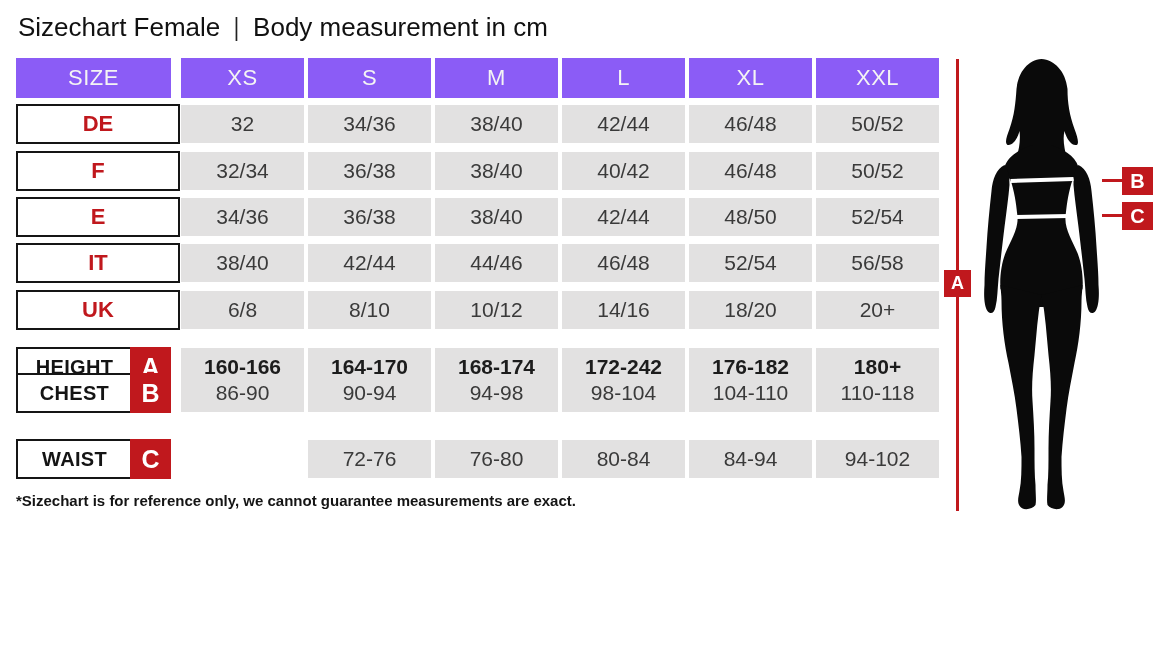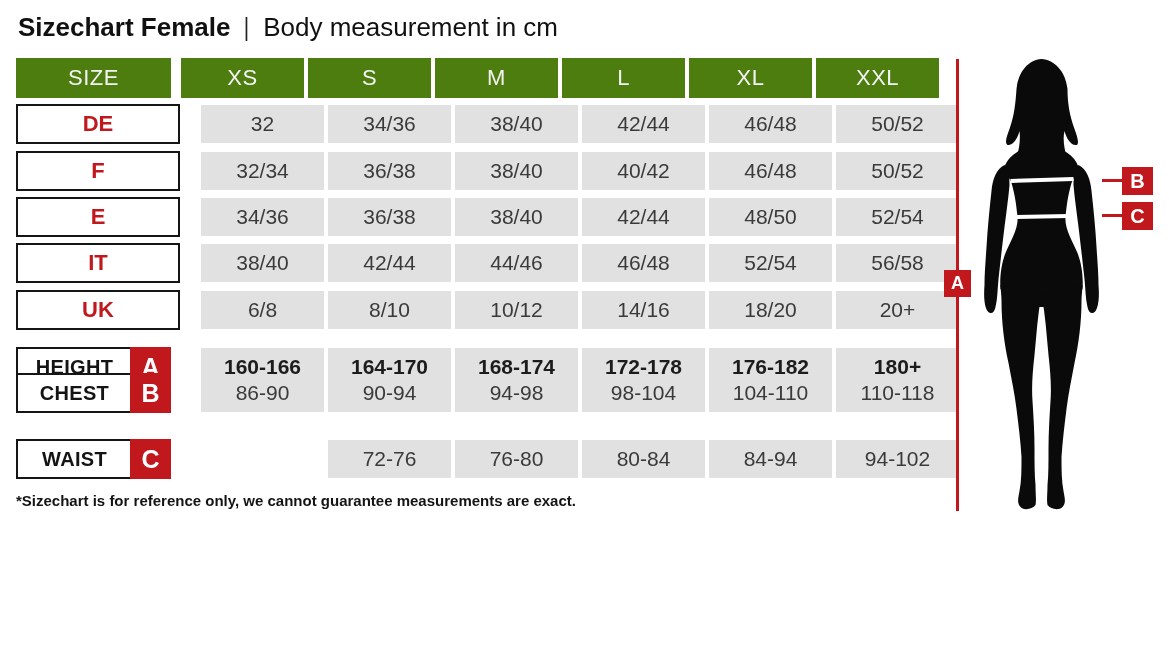--- a/index.html
+++ b/index.html
@@ -2,40 +2,40 @@
 <html><head>
 <meta charset="utf-8">
 <style>
   html,body{margin:0;padding:0;background:#ffffff;}
   .stage{position:relative;width:1169px;height:645px;background:#ffffff;
          font-family:"Liberation Sans",sans-serif;overflow:hidden;}
 
   
   .title{position:absolute;left:18px;top:12px;font-size:26px;color:#111;
          display:inline-flex;align-items:baseline;gap:13px;white-space:nowrap;}
-  .title .main{font-weight:bold;text-align:center;}
+  .title .main{font-weight:normal;text-align:center;}
   .title .sep{font-weight:400;color:#222;transform:scaleX(.8);}
 
   
   .row{position:absolute;left:0;width:1169px;height:40px;}
 
   
-  .hdr{position:absolute;top:0;height:40px;background:#4d7c0f;color:#f4f4f4;
+  .hdr{position:absolute;top:0;height:40px;background:#8b5cf6;color:#f4f4f4;
        font-size:22px;display:flex;align-items:center;justify-content:center;
        letter-spacing:.5px;}
 
   
   .lc{left:16px;width:155px;}
   .c0{left:181px;width:123px;} .c1{left:308px;width:123px;}
   .c2{left:435px;width:123px;} .c3{left:562px;width:123px;}
   .c4{left:689px;width:123px;} .c5{left:816px;width:123px;}
 
   
   .cell{position:absolute;top:1px;height:38px;background:#e2e1e1;color:#3a3a3a;
-        font-size:21px;display:flex;align-items:center;justify-content:center;margin-left:20px;}
+        font-size:21px;display:flex;align-items:center;justify-content:center;}
   .cell.bold{font-weight:bold;color:#1c1c1c;}
 
   
   .clabel{position:absolute;left:16px;width:164px;height:40px;box-sizing:border-box;
           background:#fff;border:2px solid #151515;color:#c0181d;font-weight:bold;
           font-size:22px;display:flex;align-items:center;justify-content:center;}
 
   
   .mlabel{position:absolute;left:16px;width:117px;height:40px;box-sizing:border-box;
           background:#fff;border:2px solid #151515;color:#141414;font-weight:bold;
@@ -130,21 +130,21 @@
     <div class="cell c4">18/20</div>
     <div class="cell c5">20+</div>
   </div>
 
   <div class="row" style="top:347px">
     <div class="mlabel">HEIGHT</div>
     <div class="mbadge">A</div>
     <div class="cell bold c0">160-166</div>
     <div class="cell bold c1">164-170</div>
     <div class="cell bold c2">168-174</div>
-    <div class="cell bold c3">172-178</div>
+    <div class="cell bold c3">172-242</div>
     <div class="cell bold c4">176-182</div>
     <div class="cell bold c5">180+</div>
   </div>
 
   <div class="row" style="top:373px">
     <div class="mlabel">CHEST</div>
     <div class="mbadge">B</div>
     <div class="cell c0">86-90</div>
     <div class="cell c1">90-94</div>
     <div class="cell c2">94-98</div>

